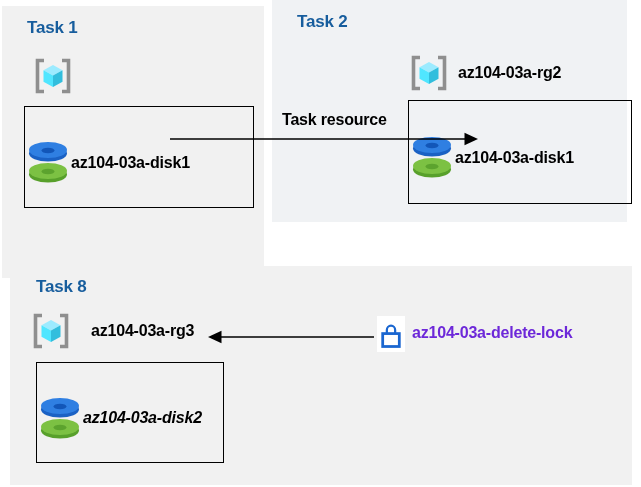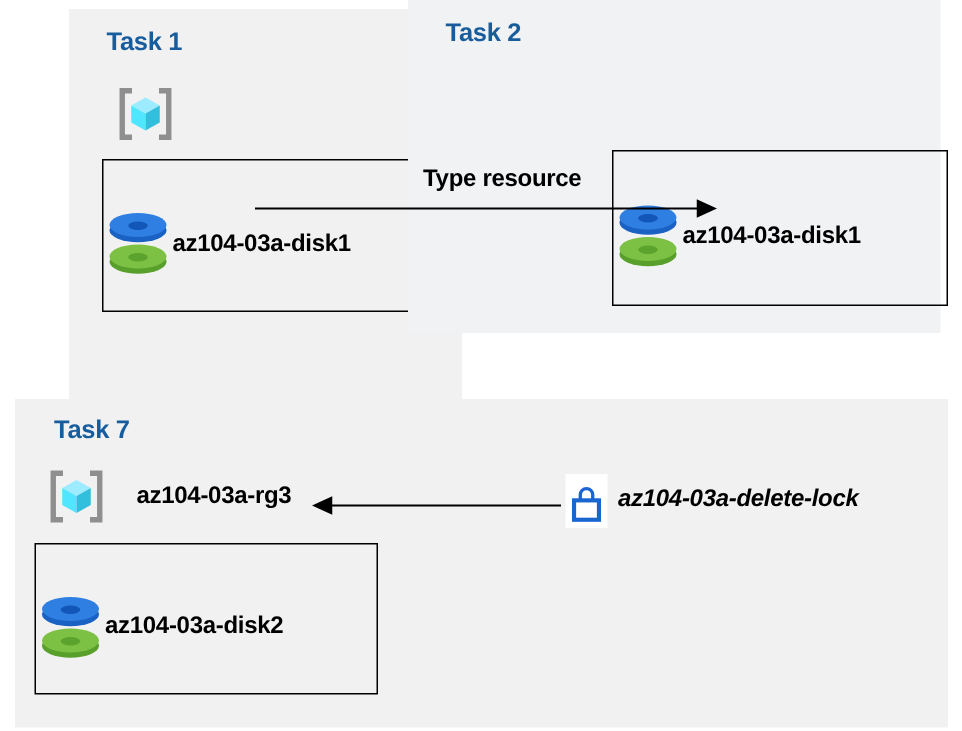--- a/index.html
+++ b/index.html
@@ -1,21 +1,21 @@
 <!DOCTYPE html>
 <html style="--accent-title: #175d9d; --panel-bg: #f1f1f1; --panel2-bg: #f0f2f4; --box-border: #000000; --arrow: #000000; --bracket-gray: #8f8f8f; --cube-light: #9cebff; --cube-mid: #50e6ff; --cube-dark: #32bedd; --disk-blue: #2f7fe2; --disk-blue-dark: #1a61c4; --disk-blue-hole: #1256b8; --disk-green: #7cc143; --disk-green-dark: #58a02b; --disk-green-hole: #5ca32e; --lock-blue: #1a66d0;"><head>
 <meta charset="utf-8">
 <style>
   html,body{margin:0;padding:0;background:#ffffff;}
   .canvas{
     position:relative;width:641px;height:487px;background:#ffffff;
     font-family:"Liberation Sans",sans-serif;overflow:hidden;
   }
   .panel{position:absolute;}
-  .p1{left:2px;top:6px;width:262px;height:272px;background:var(--panel-bg,#f1f1f1);margin-left:44px;}
+  .p1{left:2px;top:6px;width:262px;height:272px;background:var(--panel-bg,#f1f1f1);}
   .p2{left:272px;top:0px;width:355px;height:222px;background:var(--panel2-bg,#f0f2f4);}
   .p3{left:10px;top:266px;width:622px;height:219px;background:var(--panel-bg,#f1f1f1);}
   .task-title{
     position:absolute;font-size:17px;font-weight:bold;letter-spacing:-0.2px;
     color:var(--accent-title,#175d9d);white-space:nowrap;
   }
   .p1 .task-title{left:25px;top:12px;}
   .p2 .task-title{left:25px;top:12px;}
   .p3 .task-title{left:26px;top:11px;}
   .rg-row{position:absolute;display:flex;align-items:center;gap:9px;}
@@ -24,33 +24,33 @@
   .p3 .rg-row{left:21px;top:47px;gap:20px;}
   .rg-label,.disk-label{
     font-size:16px;font-weight:bold;color:#000;letter-spacing:-0.2px;white-space:nowrap;
   }
   .res-box{
     position:absolute;border:1.5px solid var(--box-border,#000);
     display:flex;align-items:center;box-sizing:border-box;
   }
   .p1 .res-box{left:22px;top:100px;width:230px;height:102px;}
   .p2 .res-box{left:136px;top:100px;width:224px;height:104px;}
-  .p3 .res-box{left:13px;top:96px;width:229px;height:101px;}
+  .p3 .res-box{left:26px;top:96px;width:188px;height:101px;font-style:italic;}
   .disk-icon{margin-top:10px;}
   .disk-label{margin-top:11px;}
   .move-label{
     position:absolute;left:10px;top:111px;font-size:16px;font-weight:bold;
     color:#000;letter-spacing:-0.2px;white-space:nowrap;
   }
   .lock-patch{
     position:absolute;left:367px;top:50px;width:28px;height:36px;background:#ffffff;
     display:flex;align-items:center;justify-content:center;
   }
   .lock-info{position:absolute;left:402px;top:57px;font-size:16px;line-height:19px;color:#1f1f1f;}
-  .lock-name{font-weight:bold;color:#000000;letter-spacing:-0.2px;white-space:nowrap;font-style:italic;}
+  .lock-name{font-weight:bold;color:#6d28d9;letter-spacing:-0.2px;white-space:nowrap;}
   .lock-type-label{font-weight:bold;color:#000;}
   .overlay{position:absolute;left:0;top:0;width:641px;height:487px;pointer-events:none;}
 </style>
 </head>
 <body>
 
 <div class="canvas">
 
   <div class="panel p1">
     <div class="task-title">Task 1</div>
@@ -74,38 +74,48 @@
         <ellipse cx="23" cy="12" rx="19" ry="8" style="fill:var(--disk-blue,#2f7fe2)"></ellipse>
         <ellipse cx="23" cy="12.5" rx="6.5" ry="2.8" style="fill:var(--disk-blue-hole,#1256b8)"></ellipse>
       </svg>
       <span class="disk-label">az104-03a-disk1</span>
     </div>
   </div>
 
   <div class="panel p2">
     <div class="task-title">Task 2</div>
 
-    <div class="move-label">Type resource</div>
+    <div class="move-label">Task resource</div>
 
+    <div class="rg-row">
+      <svg width="40" height="36" viewBox="0 0 40 36">
+        <path d="M11,2.5 H4.5 V33.5 H11" fill="none" style="stroke:var(--bracket-gray,#8f8f8f)" stroke-width="3.6"></path>
+        <path d="M29,2.5 H35.5 V33.5 H29" fill="none" style="stroke:var(--bracket-gray,#8f8f8f)" stroke-width="3.6"></path>
+        <polygon points="20,7 29.5,12.3 20,17.6 10.5,12.3" style="fill:var(--cube-light,#9cebff)"></polygon>
+        <polygon points="10.5,12.3 20,17.6 20,29 10.5,23.7" style="fill:var(--cube-mid,#50e6ff)"></polygon>
+        <polygon points="29.5,12.3 20,17.6 20,29 29.5,23.7" style="fill:var(--cube-dark,#32bedd)"></polygon>
+      </svg>
+      <span class="rg-label">az104-03a-rg2</span>
+    </div>
 
     <div class="res-box">
       <svg class="disk-icon" width="46" height="48" viewBox="0 0 46 48">
         <ellipse cx="23" cy="36.5" rx="19" ry="8" style="fill:var(--disk-green-dark,#58a02b)"></ellipse>
         <ellipse cx="23" cy="33" rx="19" ry="8" style="fill:var(--disk-green,#7cc143)"></ellipse>
         <ellipse cx="23" cy="33.5" rx="6.5" ry="2.8" style="fill:var(--disk-green-hole,#5ca32e)"></ellipse>
         <ellipse cx="23" cy="15.5" rx="19" ry="8" style="fill:var(--disk-blue-dark,#1a61c4)"></ellipse>
         <ellipse cx="23" cy="12" rx="19" ry="8" style="fill:var(--disk-blue,#2f7fe2)"></ellipse>
         <ellipse cx="23" cy="12.5" rx="6.5" ry="2.8" style="fill:var(--disk-blue-hole,#1256b8)"></ellipse>
       </svg>
       <span class="disk-label">az104-03a-disk1</span>
     </div>
   </div>
 
   <div class="panel p3">
-    <div class="task-title">Task 7</div>
+    <div class="task-title">Task 8</div>
 
     <div class="rg-row">
       <svg width="40" height="36" viewBox="0 0 40 36">
         <path d="M11,2.5 H4.5 V33.5 H11" fill="none" style="stroke:var(--bracket-gray,#8f8f8f)" stroke-width="3.6"></path>
         <path d="M29,2.5 H35.5 V33.5 H29" fill="none" style="stroke:var(--bracket-gray,#8f8f8f)" stroke-width="3.6"></path>
         <polygon points="20,7 29.5,12.3 20,17.6 10.5,12.3" style="fill:var(--cube-light,#9cebff)"></polygon>
         <polygon points="10.5,12.3 20,17.6 20,29 10.5,23.7" style="fill:var(--cube-mid,#50e6ff)"></polygon>
         <polygon points="29.5,12.3 20,17.6 20,29 29.5,23.7" style="fill:var(--cube-dark,#32bedd)"></polygon>
       </svg>
       <span class="rg-label">az104-03a-rg3</span>

